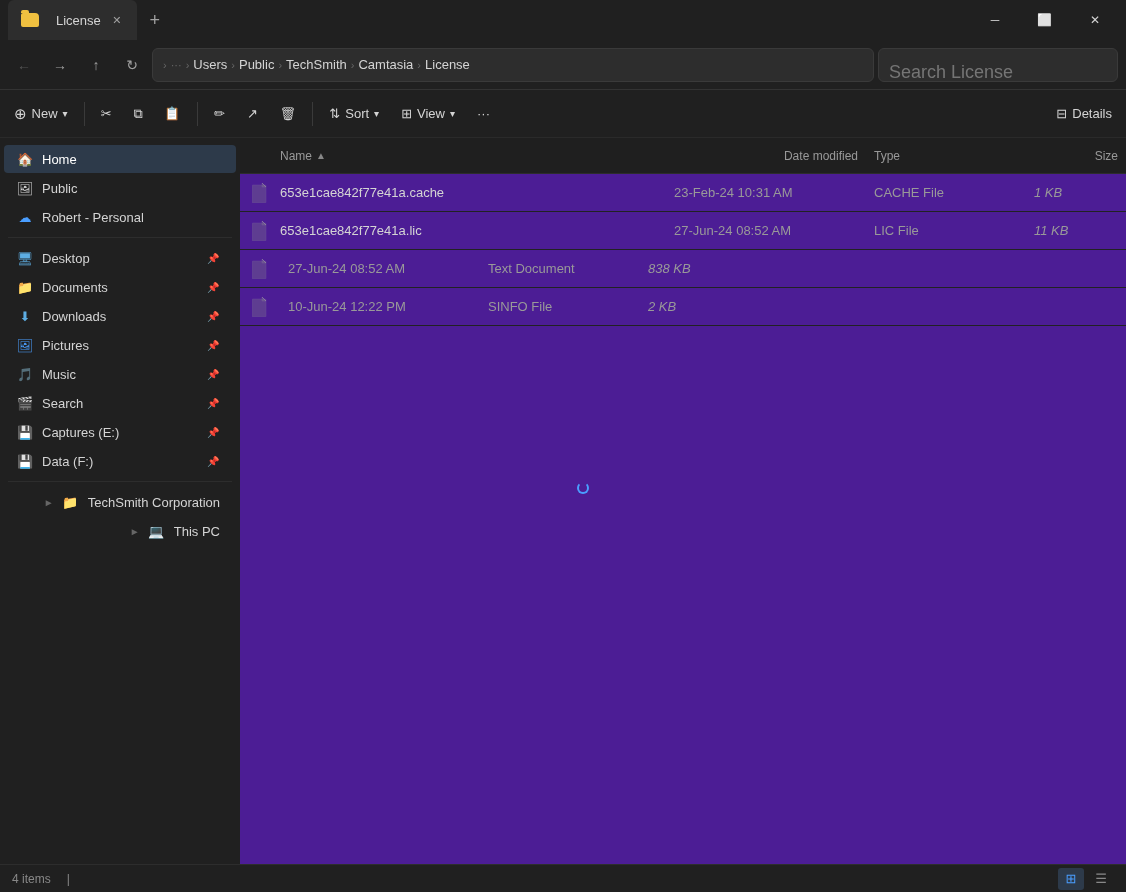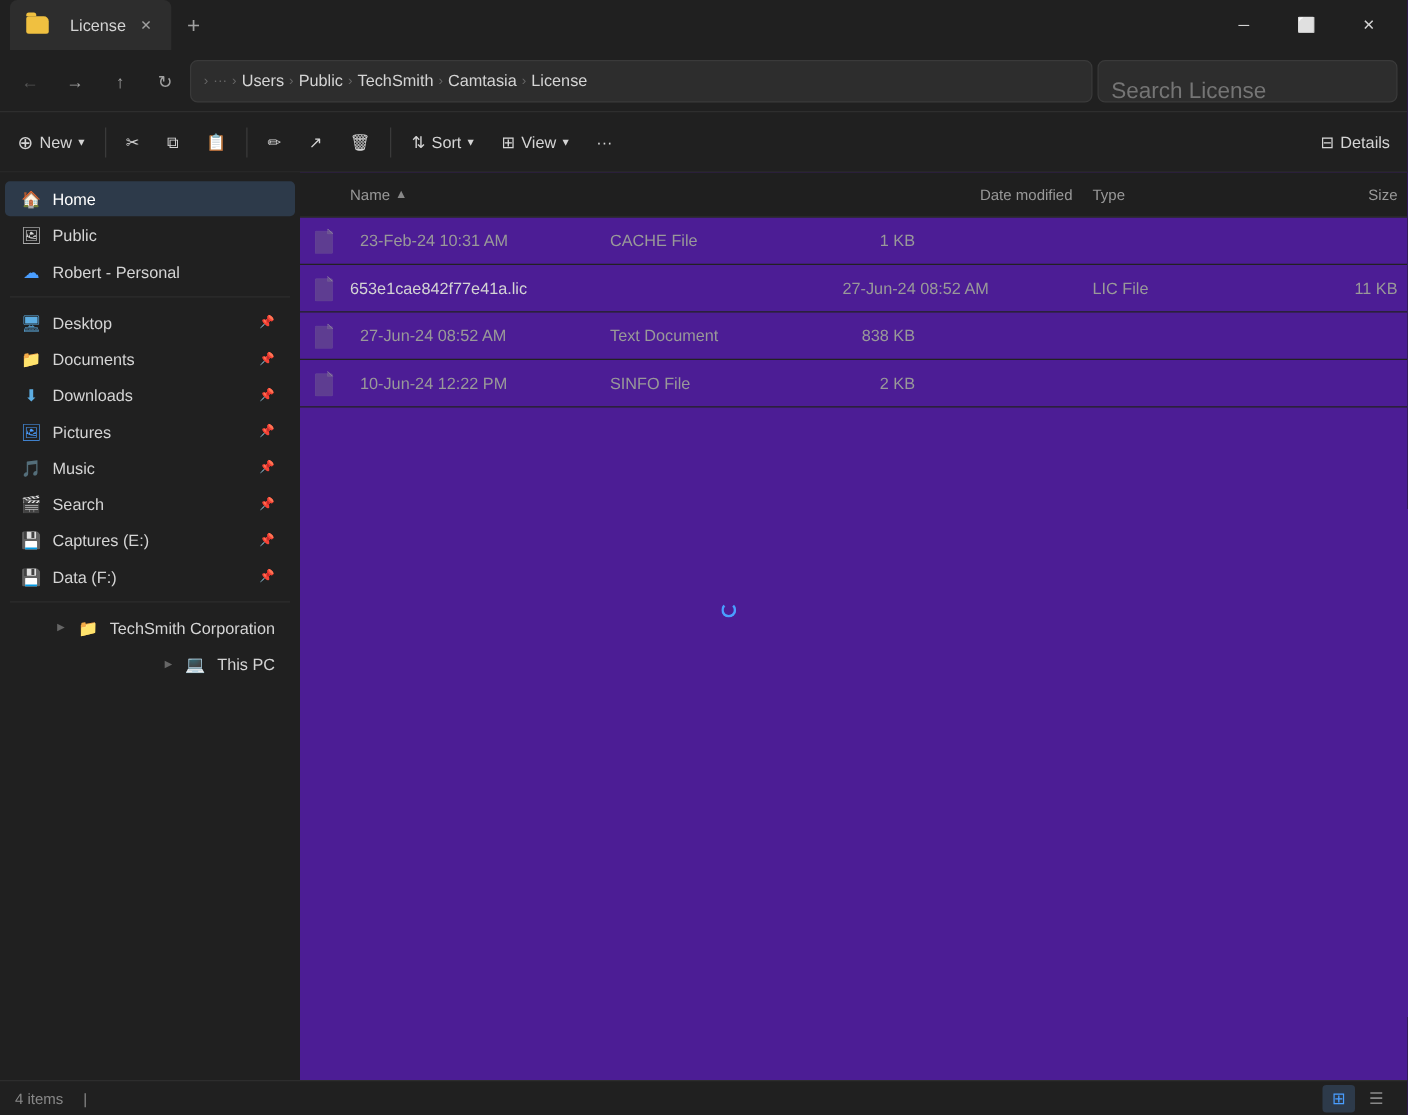--- a/index.html
+++ b/index.html
@@ -303,21 +303,21 @@
       width: 40px;
       display: flex;
       align-items: center;
       justify-content: center;
       font-size: 16px;
       flex-shrink: 0;
     }
     .file-row .file-name { flex: 1; color: #d4d4d4; padding-right: 8px; }
     .file-row .file-date { width: 200px; padding: 0 8px; color: #999; }
     .file-row .file-type { width: 160px; padding: 0 8px; color: #999; }
-    .file-row .file-size { width: 100px; padding: 0 8px; color: #999; text-align: right; }
+    .file-row .file-size { width: 100px; padding: 0 8px; color: #999; text-align: left; font-style: italic; }
 
     
     .status-bar {
       height: 28px;
       background: #202020;
       border-top: 1px solid #2d2d2d;
       display: flex;
       align-items: center;
       padding: 0 12px;
       font-size: 12px;
@@ -559,20 +559,21 @@
     <div class="file-list">
 
       <div class="file-row">
         <div class="file-icon">
           <svg width="16" height="20" viewBox="0 0 16 20">
               <rect x="0" y="2" width="14" height="18" rx="1" fill="#888" opacity="0.3" stroke="#aaa" stroke-width="0.5"></rect>
               <polyline points="10,0 10,4 14,4" fill="#888" opacity="0.3" stroke="#aaa" stroke-width="0.5"></polyline>
               <path d="M10,0 L14,4" fill="none" stroke="#aaa" stroke-width="0.5"></path>
             </svg>
         </div>
+        <div class="file-name">653e1cae842f77e41a.cache</div>
         <div class="file-date">23-Feb-24 10:31 AM</div>
         <div class="file-type">CACHE File</div>
         <div class="file-size">1 KB</div>
       </div>
 
       <div class="file-row">
         <div class="file-icon">
           <svg width="16" height="20" viewBox="0 0 16 20">
               <rect x="0" y="2" width="14" height="18" rx="1" fill="#888" opacity="0.3" stroke="#aaa" stroke-width="0.5"></rect>
               <polyline points="10,0 10,4 14,4" fill="#888" opacity="0.3" stroke="#aaa" stroke-width="0.5"></polyline>

